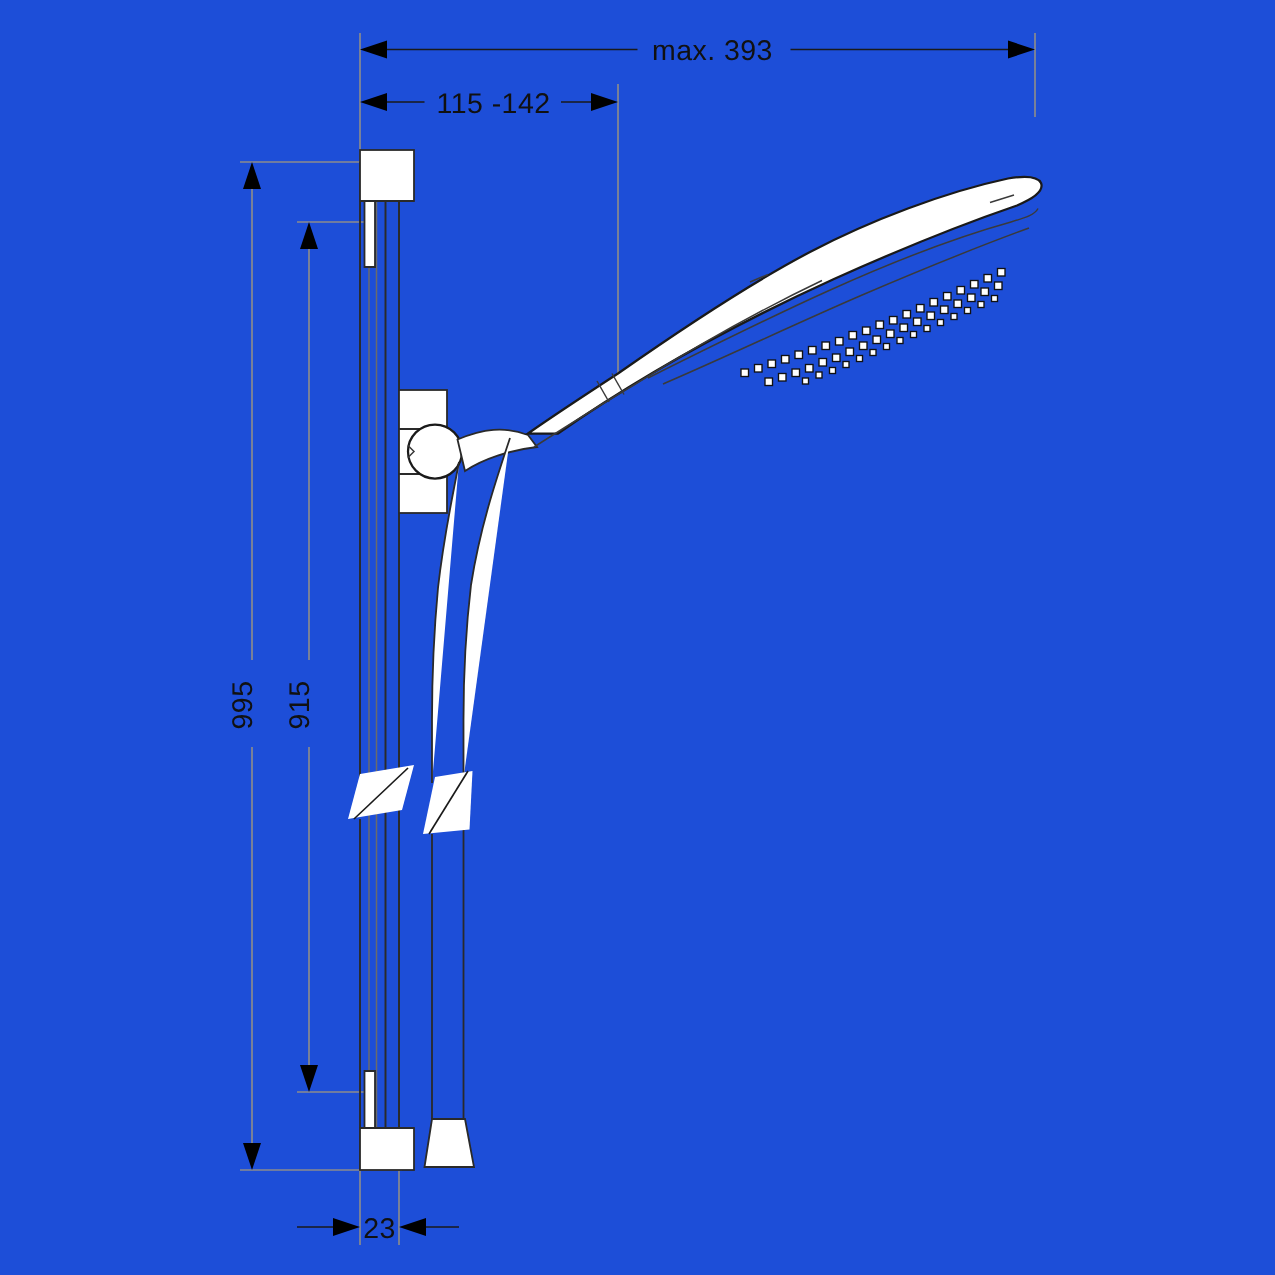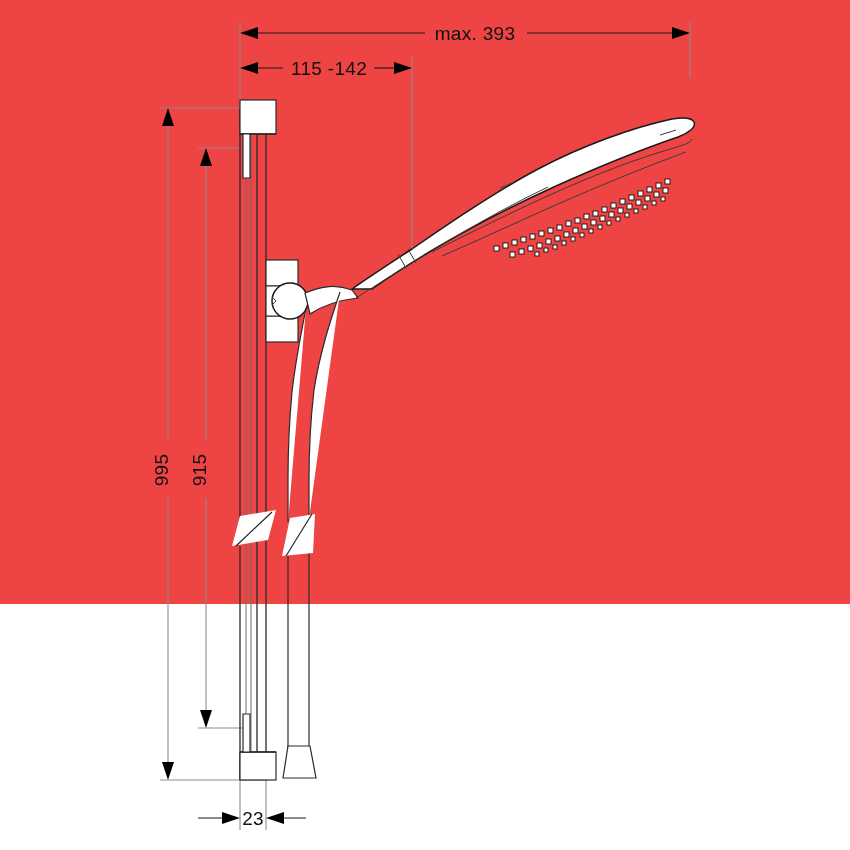--- a/index.html
+++ b/index.html
@@ -3,22 +3,22 @@
 <meta charset="utf-8">
 <style>
   html,body{margin:0;padding:0;background:#ffffff;}
   body{
     width:850px;height:850px;
     font-family:"Liberation Sans", sans-serif;
     overflow:hidden;
     position:relative;
   }
   #drawing-root{
-    position:absolute;left:0;top:0;width:850px;height:604px;
-    background:#ef4444;
+    position:absolute;left:0;top:0;width:850px;height:850px;
+    background:#1d4ed8;
   }
   svg#tech-drawing{display:block;width:850px;height:850px;}
 
   .dimline{stroke:#1a1a1a;stroke-width:1.1;fill:none;}
   .extline{stroke:#8c8c8c;stroke-width:1.1;fill:none;}
   .arrowfill{fill:#000000;}
   .outline{stroke:#1a1a1a;stroke-width:1.5;fill:#ffffff;}
   .outline-thin{stroke:#3a3a3a;stroke-width:1.0;fill:none;}
   .outline-mid{stroke:#2a2a2a;stroke-width:1.2;fill:#ffffff;}
   .barline{stroke:#6b6b6b;stroke-width:1.0;fill:none;}

